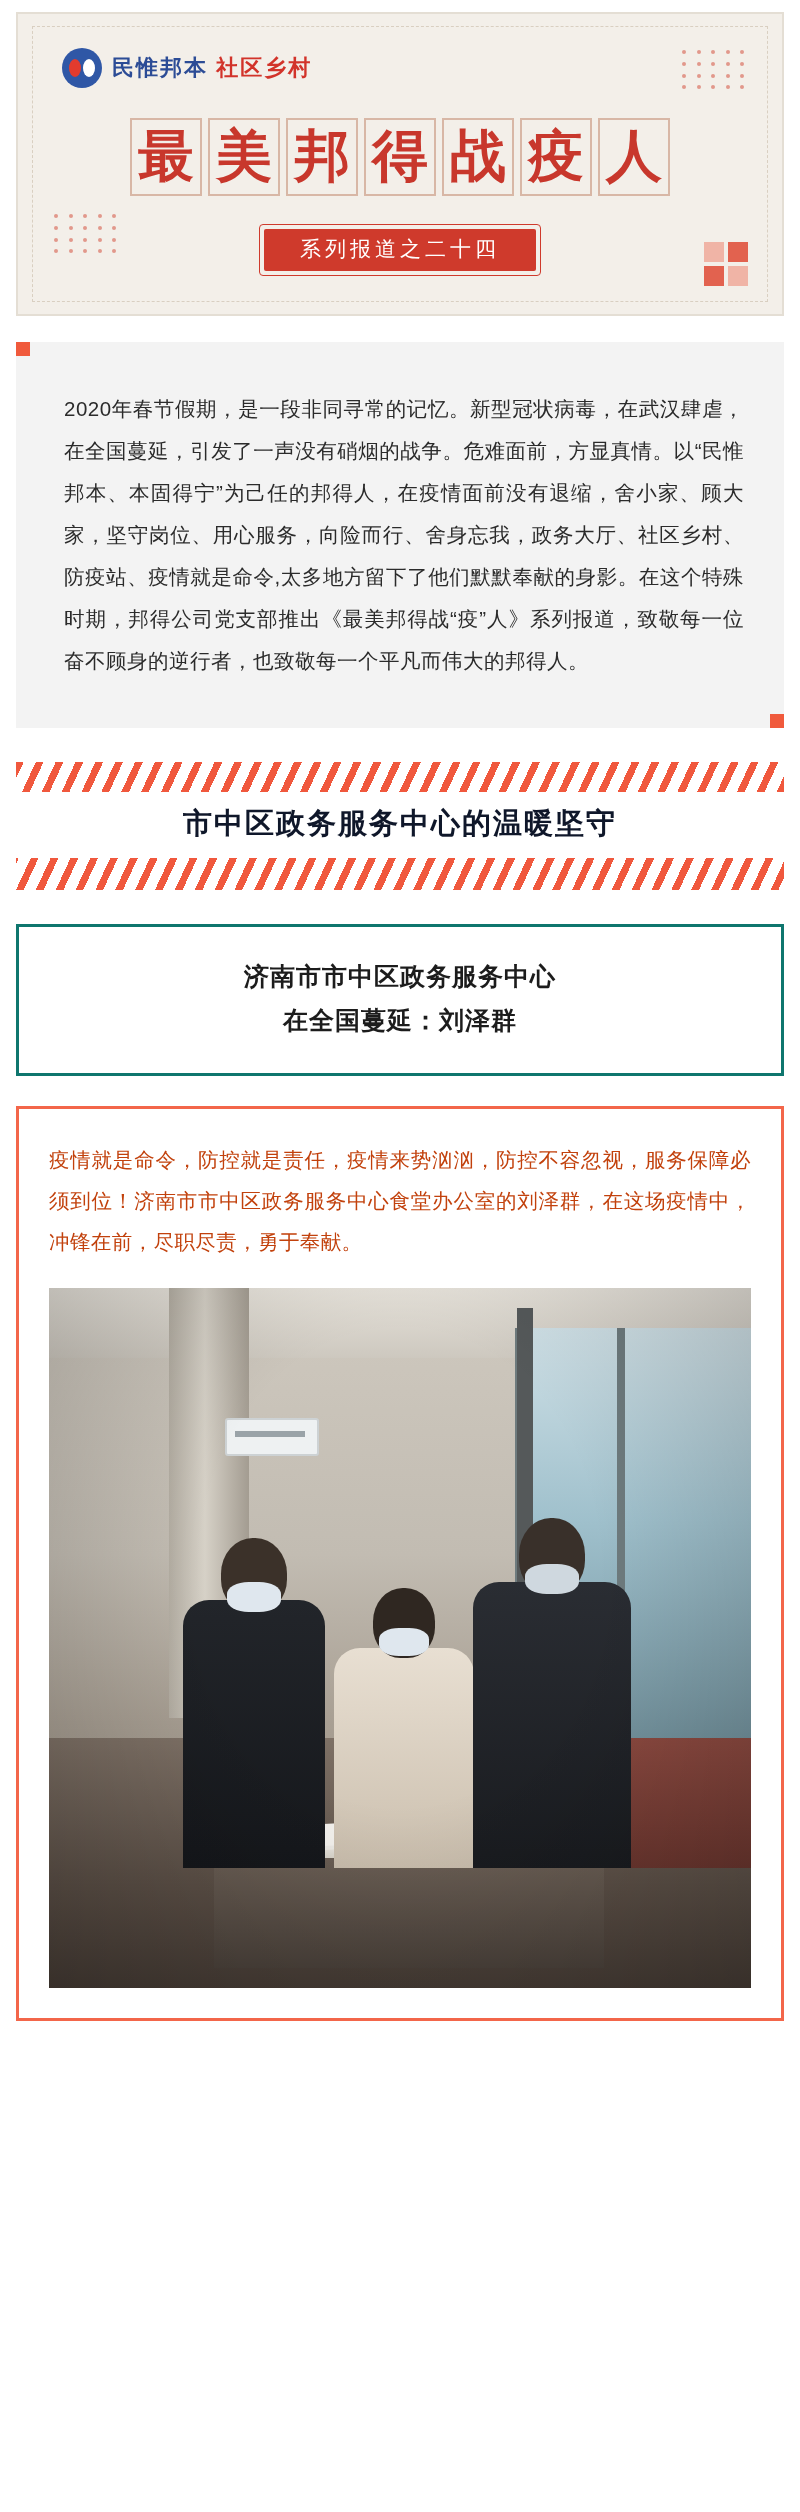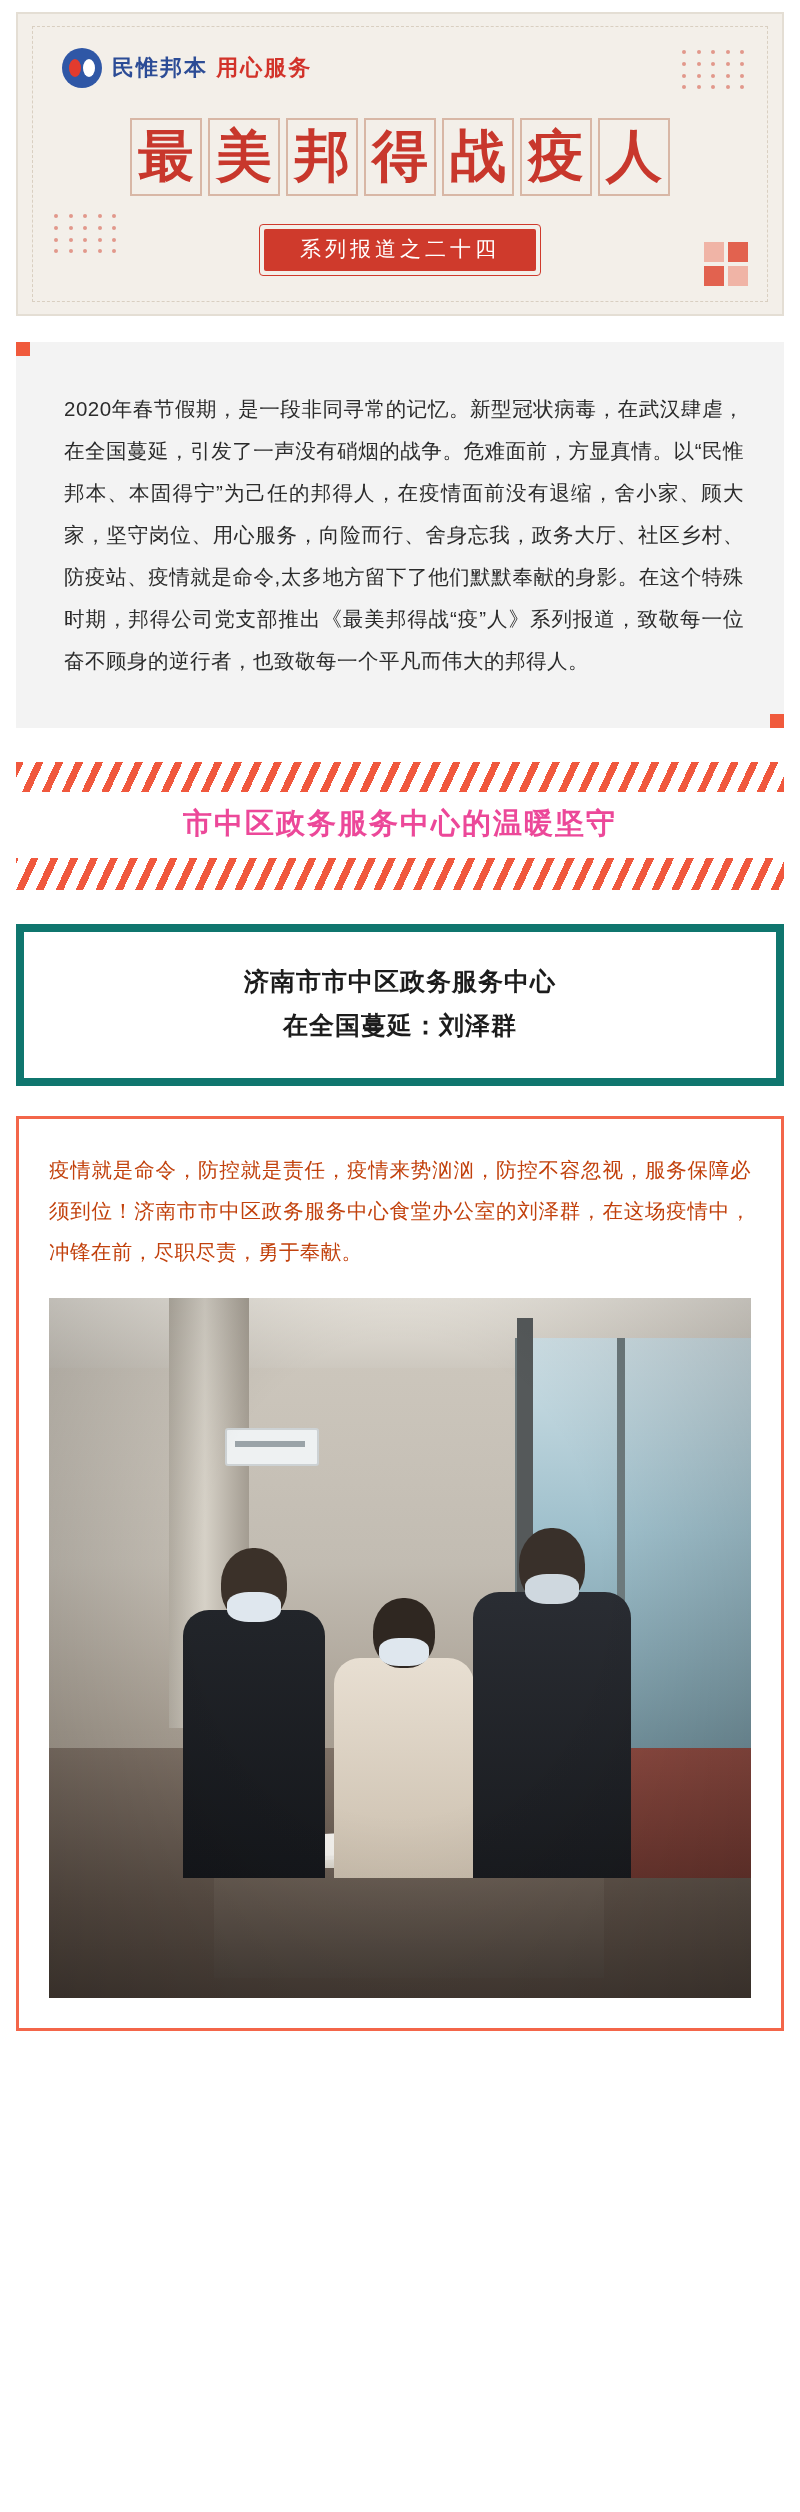--- a/index.html
+++ b/index.html
@@ -179,29 +179,29 @@
       repeating-linear-gradient(115deg, #f0583d 0 7px, #ffffff 7px 18px);
   }
   .hatch-block .white-band {
     background: #ffffff;
     padding: 12px 0 14px 0;
     text-align: center;
   }
   .hatch-title {
     font-size: 29px;
     font-weight: bold;
-    color: #ec4899;
+    color: #0f172a;
     letter-spacing: 2px;
     font-family: "Liberation Sans", "DejaVu Sans", sans-serif;
   }
 
   
   .name-card {
     margin: 34px 16px 0 16px;
-    border: 8px solid #0f766e;
+    border: 3px solid #0f766e;
     padding: 28px 20px 30px 20px;
     text-align: center;
     position: relative;
   }
   .name-line {
     font-size: 25px;
     font-weight: bold;
     color: #1c1c1c;
     line-height: 1.75;
     letter-spacing: 1px;
@@ -384,21 +384,21 @@
       <i class="pale"></i>
         <i></i>
         <i></i>
         <i class="pale"></i>
     </div>
 
     <div class="logo-row">
       <div class="logo-mark"></div>
       <div class="logo-text">
         <span>民惟邦本</span>
-        <span class="red">用心服务</span>
+        <span class="red">社区乡村</span>
       </div>
     </div>
 
     <div class="banner-title">
       <span class="ch">最</span>
       <span class="ch">美</span>
       <span class="ch">邦</span>
       <span class="ch">得</span>
       <span class="ch">战</span>
       <span class="ch">疫</span>

